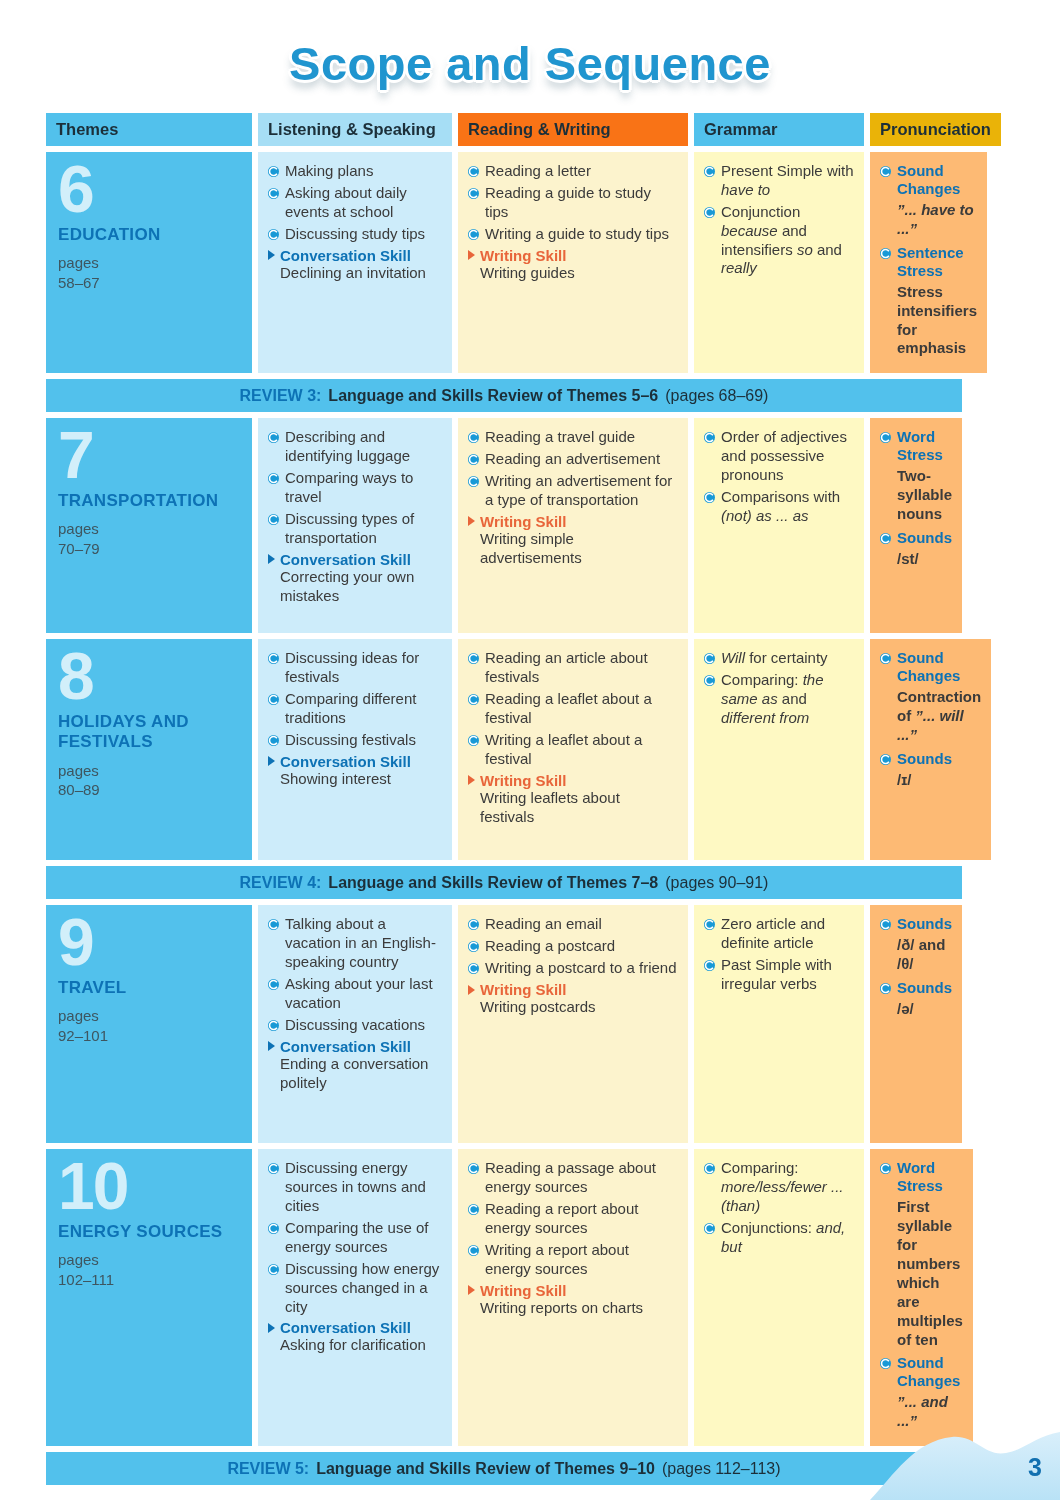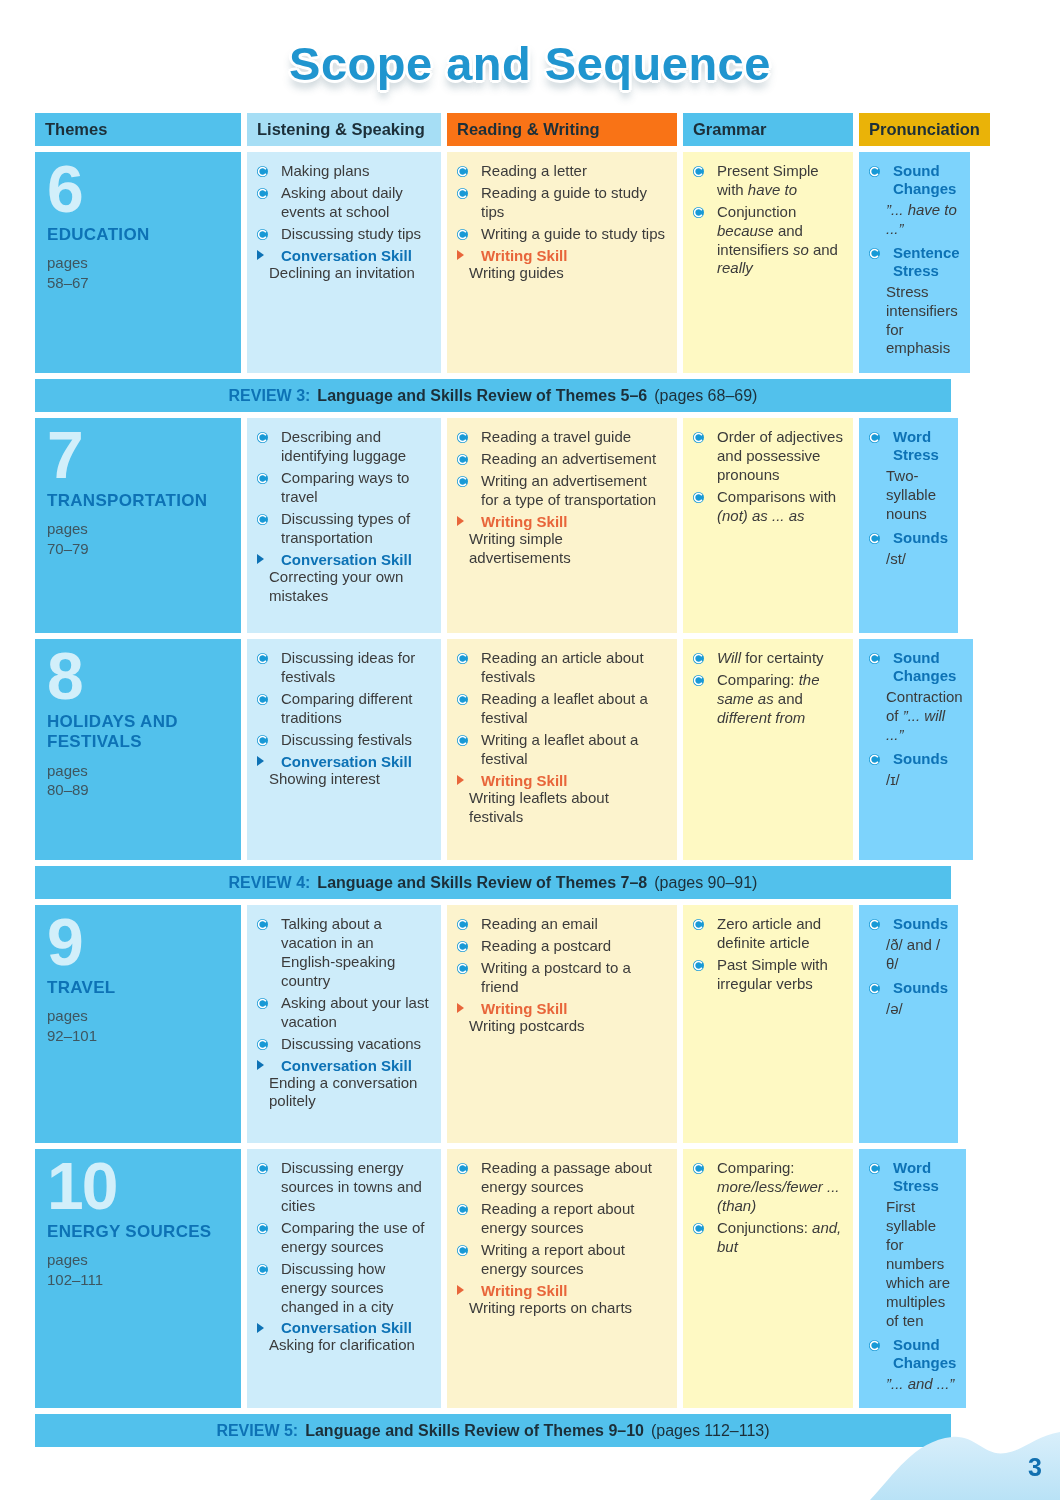--- a/index.html
+++ b/index.html
@@ -6,21 +6,21 @@
   body{
     width:1060px;height:1500px;position:relative;overflow:hidden;background:#ffffff;
     font-family:"Liberation Sans",sans-serif;
   }
   .title{
     text-align:center;font-size:47px;font-weight:800;color:#2095cf;letter-spacing:0.5px;
     margin:36px 0 22px;
     text-shadow:-2px -2px 0 #fff,2px -2px 0 #fff,-2px 2px 0 #fff,2px 2px 0 #fff,
       -3px 0 0 #fff,3px 0 0 #fff,0 3px 0 #fff,0 -3px 0 #fff,0 7px 9px rgba(40,80,100,0.35);
   }
-  .table{width:916px;margin-left:35px;}
+  .table{width:916px;margin-left:46px;}
   .hrow,.theme-row{display:grid;grid-template-columns:206px 194px 230px 170px 1fr;gap:6px;}
   .hrow{margin-bottom:6px;}
   .hcell{height:33px;display:flex;align-items:center;padding:0 10px;font-size:16.5px;font-weight:bold;color:#1c2f39;}
   .h-themes,.h-grammar{background:#52c1ec;}
   .h-ls{background:#a6def5;}
   .h-rw{background:#f97316;}
   .h-pr{background:#eab308;}
   .tbody{display:flex;flex-direction:column;gap:6px;}
   .tbody > .row:nth-child(1){min-height:185px;}
   .tbody > .row:nth-child(2){min-height:33px;}
@@ -28,39 +28,39 @@
   .tbody > .row:nth-child(4){min-height:221px;}
   .tbody > .row:nth-child(5){min-height:33px;}
   .tbody > .row:nth-child(6){min-height:238px;}
   .tbody > .row:nth-child(7){min-height:244px;}
   .tbody > .row:nth-child(8){min-height:33px;}
   .cell{padding:10px 10px;}
   .themes-cell{background:#52c1ec;padding:6px 12px 10px;}
   .ls-cell{background:#cdecfa;}
   .rw-cell{background:#fcf3cd;}
   .gr-cell{background:#fef9c3;}
-  .pr-cell{background:#7dd3fc;}
+  .pr-cell{background:#fdba74;}
   .tnum{font-size:66px;font-weight:800;color:rgba(255,255,255,0.74);line-height:0.95;letter-spacing:-2px;}
   .tname{font-size:17px;font-weight:bold;color:#0d72b5;line-height:1.2;margin-top:4px;letter-spacing:0.3px;}
   .tpages{font-size:15px;color:#3e5660;margin-top:8px;line-height:1.3;}
-  .li{display:flex;gap:13px;margin-bottom:3px;}
+  .li{display:flex;gap:6px;margin-bottom:3px;}
   .bullet{flex:0 0 auto;width:11px;height:11px;margin-top:4px;}
   .bullet svg{display:block;width:11px;height:11px;}
   .li-text,.skill-desc,.pron-desc{font-size:15px;line-height:1.26;color:#3b3b3b;}
   em{font-style:italic;}
   .skill{margin-top:2px;}
-  .skill-line{display:flex;align-items:center;gap:17px;}
+  .skill-line{display:flex;align-items:center;gap:5px;}
   .tri{width:0;height:0;border-left:7px solid currentColor;border-top:5px solid transparent;border-bottom:5px solid transparent;display:inline-block;}
   .skill-label{font-size:15px;font-weight:bold;}
   .conv{color:#0d72b5;}
   .writ{color:#e8653a;}
   .skill-desc{margin-left:12px;}
   .pron-entry{margin-bottom:5px;}
   .pron-title{font-size:15px;font-weight:bold;color:#0d72b5;line-height:1.2;}
-  .pron-desc{margin-left:17px;}
+  .pron-desc{margin-left:17px;font-weight:bold;}
   .review-row{background:#52c1ec;display:flex;align-items:center;justify-content:center;gap:7px;font-size:16px;}
   .rev-label{color:#0d72b5;font-weight:bold;}
   .rev-text{color:#1c2f39;font-weight:bold;}
   .rev-pages{color:#1c2f39;}
   .corner{position:absolute;right:0;bottom:0;}
   .pagenum{position:absolute;right:18px;bottom:18px;font-size:25px;font-weight:bold;color:#1270b0;}
 </style>
 </head>
 <body>
 

